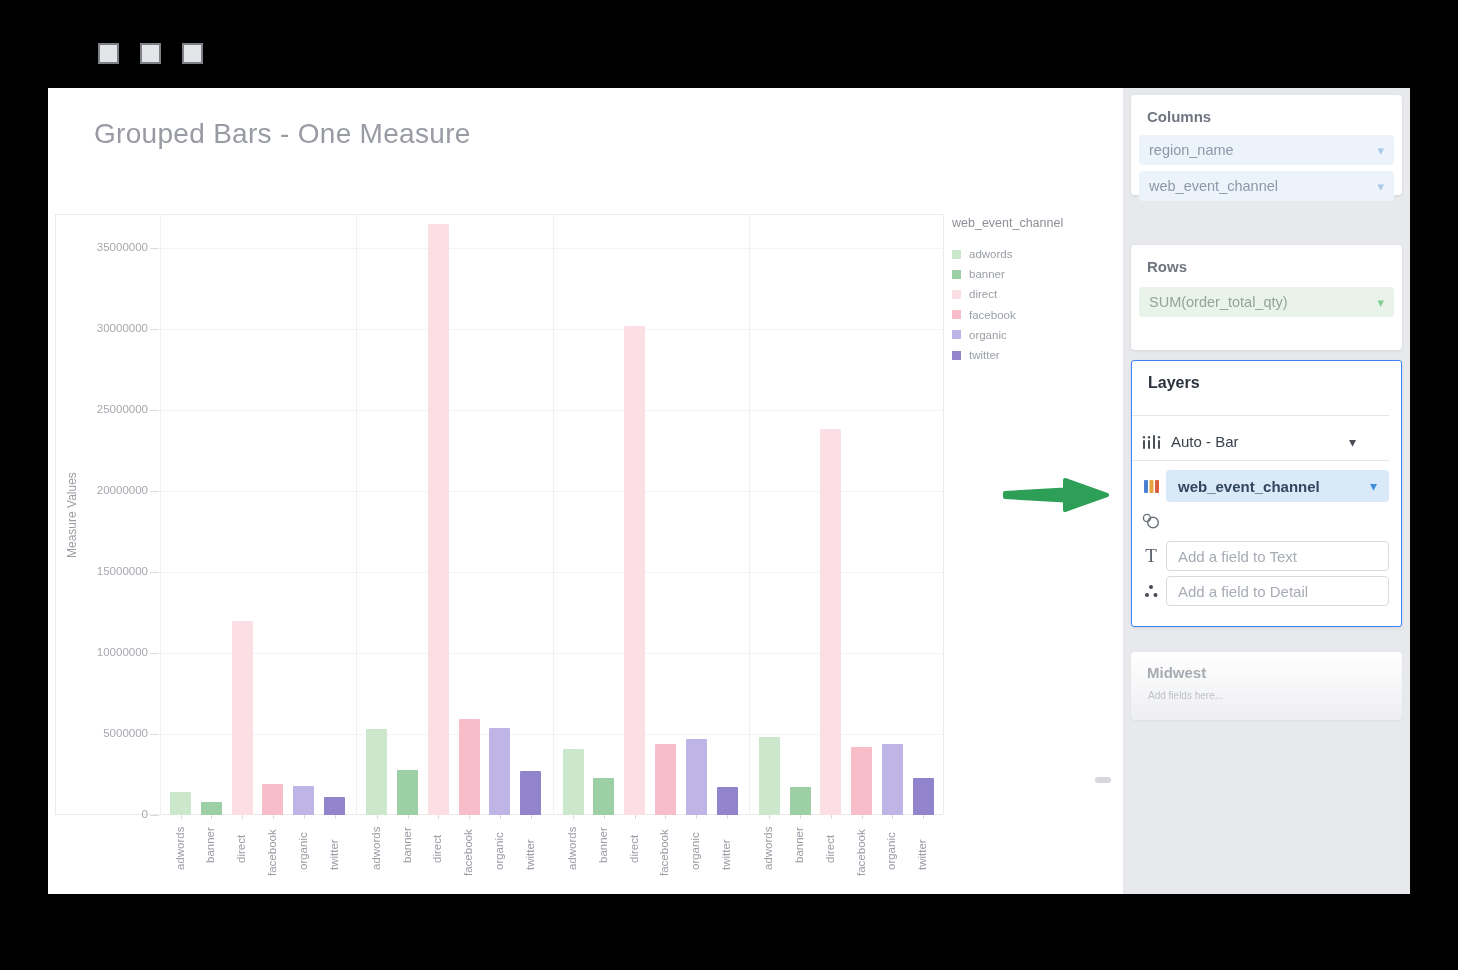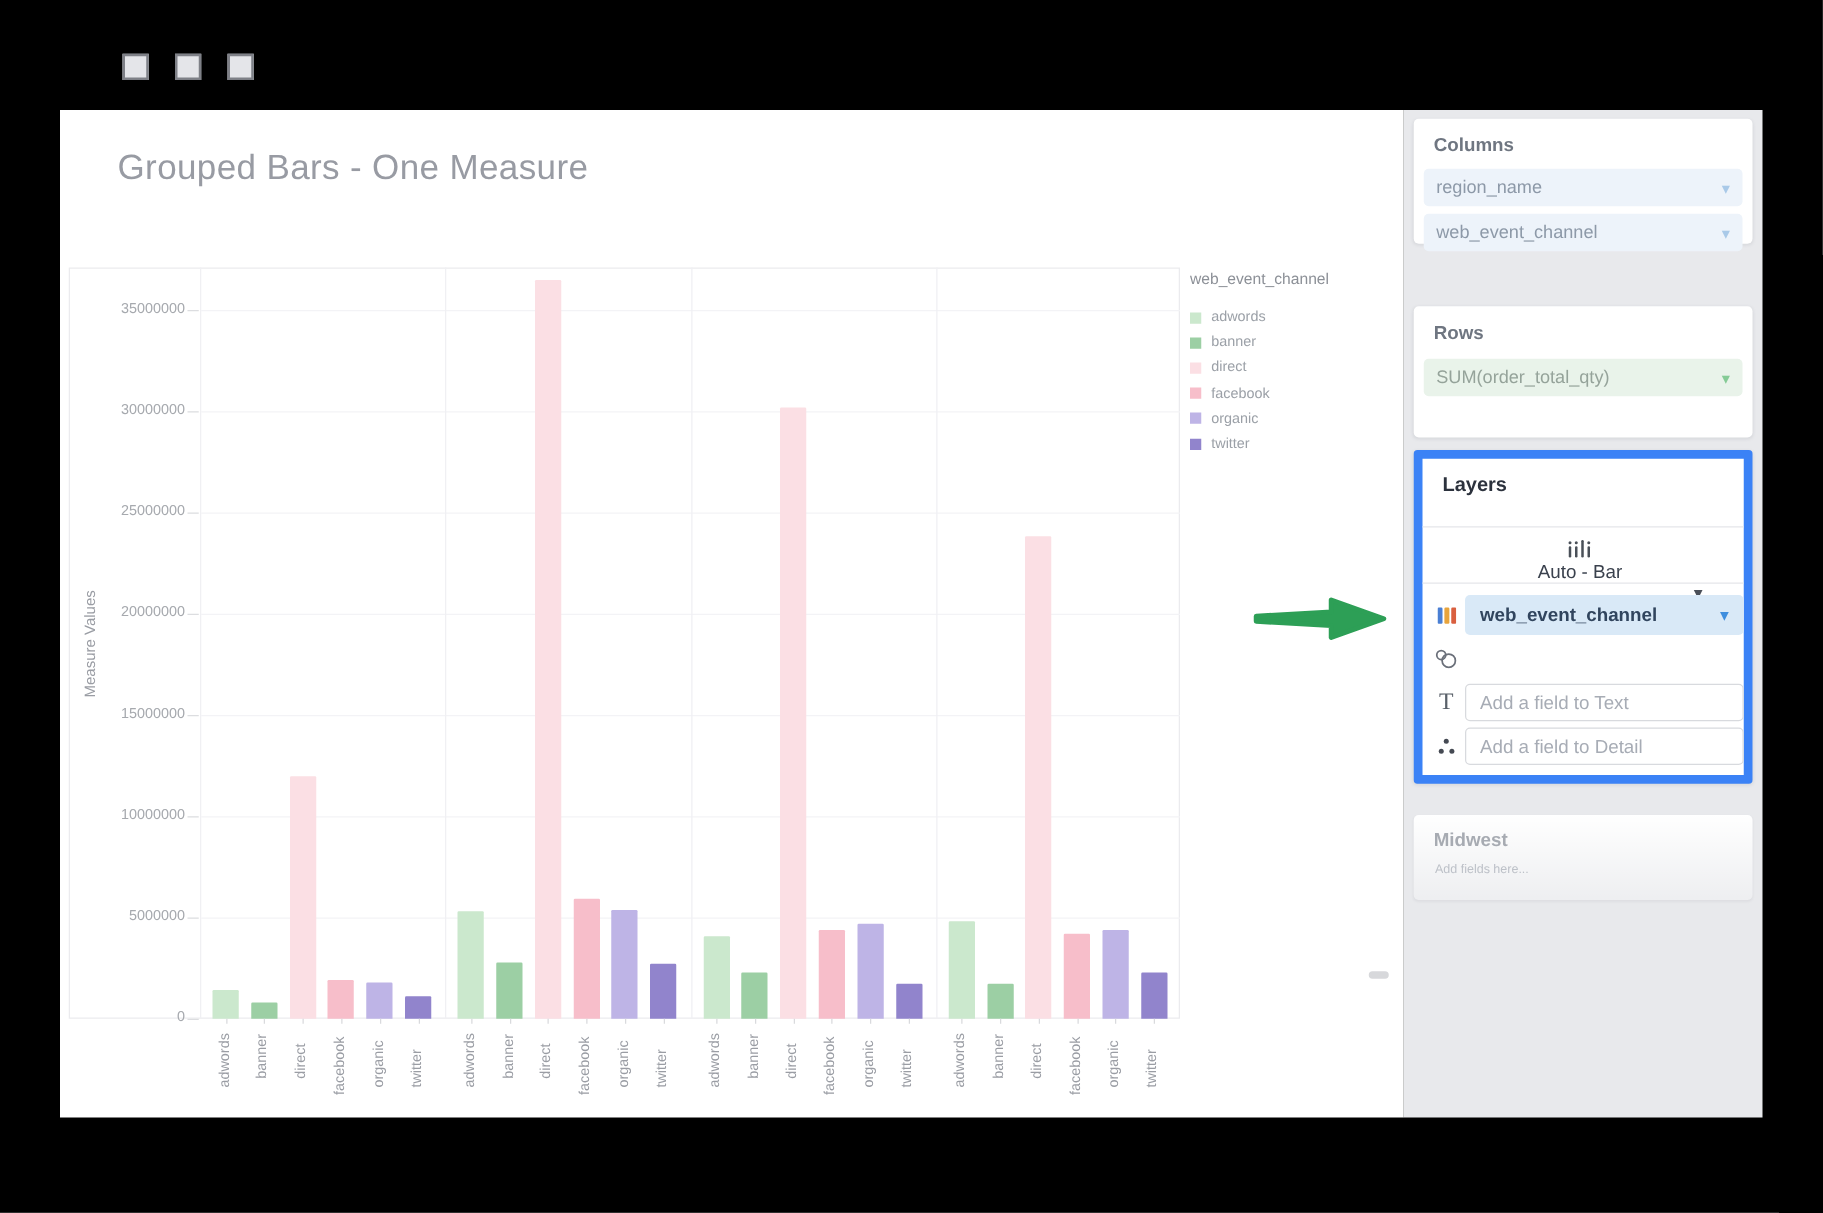--- a/index.html
+++ b/index.html
@@ -49,24 +49,24 @@
   #rowsPanel{top:157px;height:105px;}
   .panel-head{position:absolute;left:16px;top:13px;}
   .pill{position:absolute;left:8px;width:255px;height:30px;border-radius:4px;display:flex;align-items:center;
         padding:0 10px;box-sizing:border-box;font-size:14.5px;}
   .pill .caret{margin-left:auto;font-size:13px;line-height:1;}
   .pill-blue{background:#edf3fa;color:#8d99a8;}
   .pill-blue .caret{color:#a9c9e8;}
   .pill-green{background:#e9f3ea;color:#95a39a;}
   .pill-green .caret{color:#85cb96;}
 
-  #layersPanel{top:272px;height:267px;border:7px solid #3b82f6;border-radius:3px;}
+  #layersPanel{top:272px;height:267px;border:1px solid #3b82f6;border-radius:3px;}
   #layersPanel h2{color:#2c323d;font-size:16px;position:absolute;left:16px;top:13px;}
   .divider{position:absolute;left:0;width:257px;height:1px;background:#e5e6ea;}
-  .ltRow{position:absolute;left:0;width:242px;display:flex;align-items:center;flex-direction:column;}
+  .ltRow{position:absolute;left:0;width:242px;display:flex;align-items:center;}
   #chartTypeRow{top:62px;height:37px;cursor:pointer;}
   #chartTypeRow .lbl{font-size:15px;color:#3a414d;margin-left:10px;}
   #chartTypeRow .caret{margin-left:auto;margin-right:18px;color:#4a4f58;font-size:14px;}
   .iconbox{width:20px;height:20px;margin-left:9px;display:flex;align-items:center;justify-content:center;flex:0 0 auto;}
   .frow{position:absolute;left:0;width:257px;height:32px;display:flex;align-items:center;}
   .fpill{margin-left:5px;width:223px;height:32px;border-radius:4px;background:#d9e9f7;display:flex;align-items:center;
          padding:0 12px;box-sizing:border-box;font-size:15px;font-weight:700;color:#31455e;}
   .fpill .caret{margin-left:auto;color:#3e8ede;font-size:14px;font-weight:400;}
   .finput{margin-left:5px;width:223px;height:30px;border:1px solid #d8dade;border-radius:4px;background:#fff;
           padding:0 11px;box-sizing:border-box;font-size:15px;color:#5a6069;outline:none;

